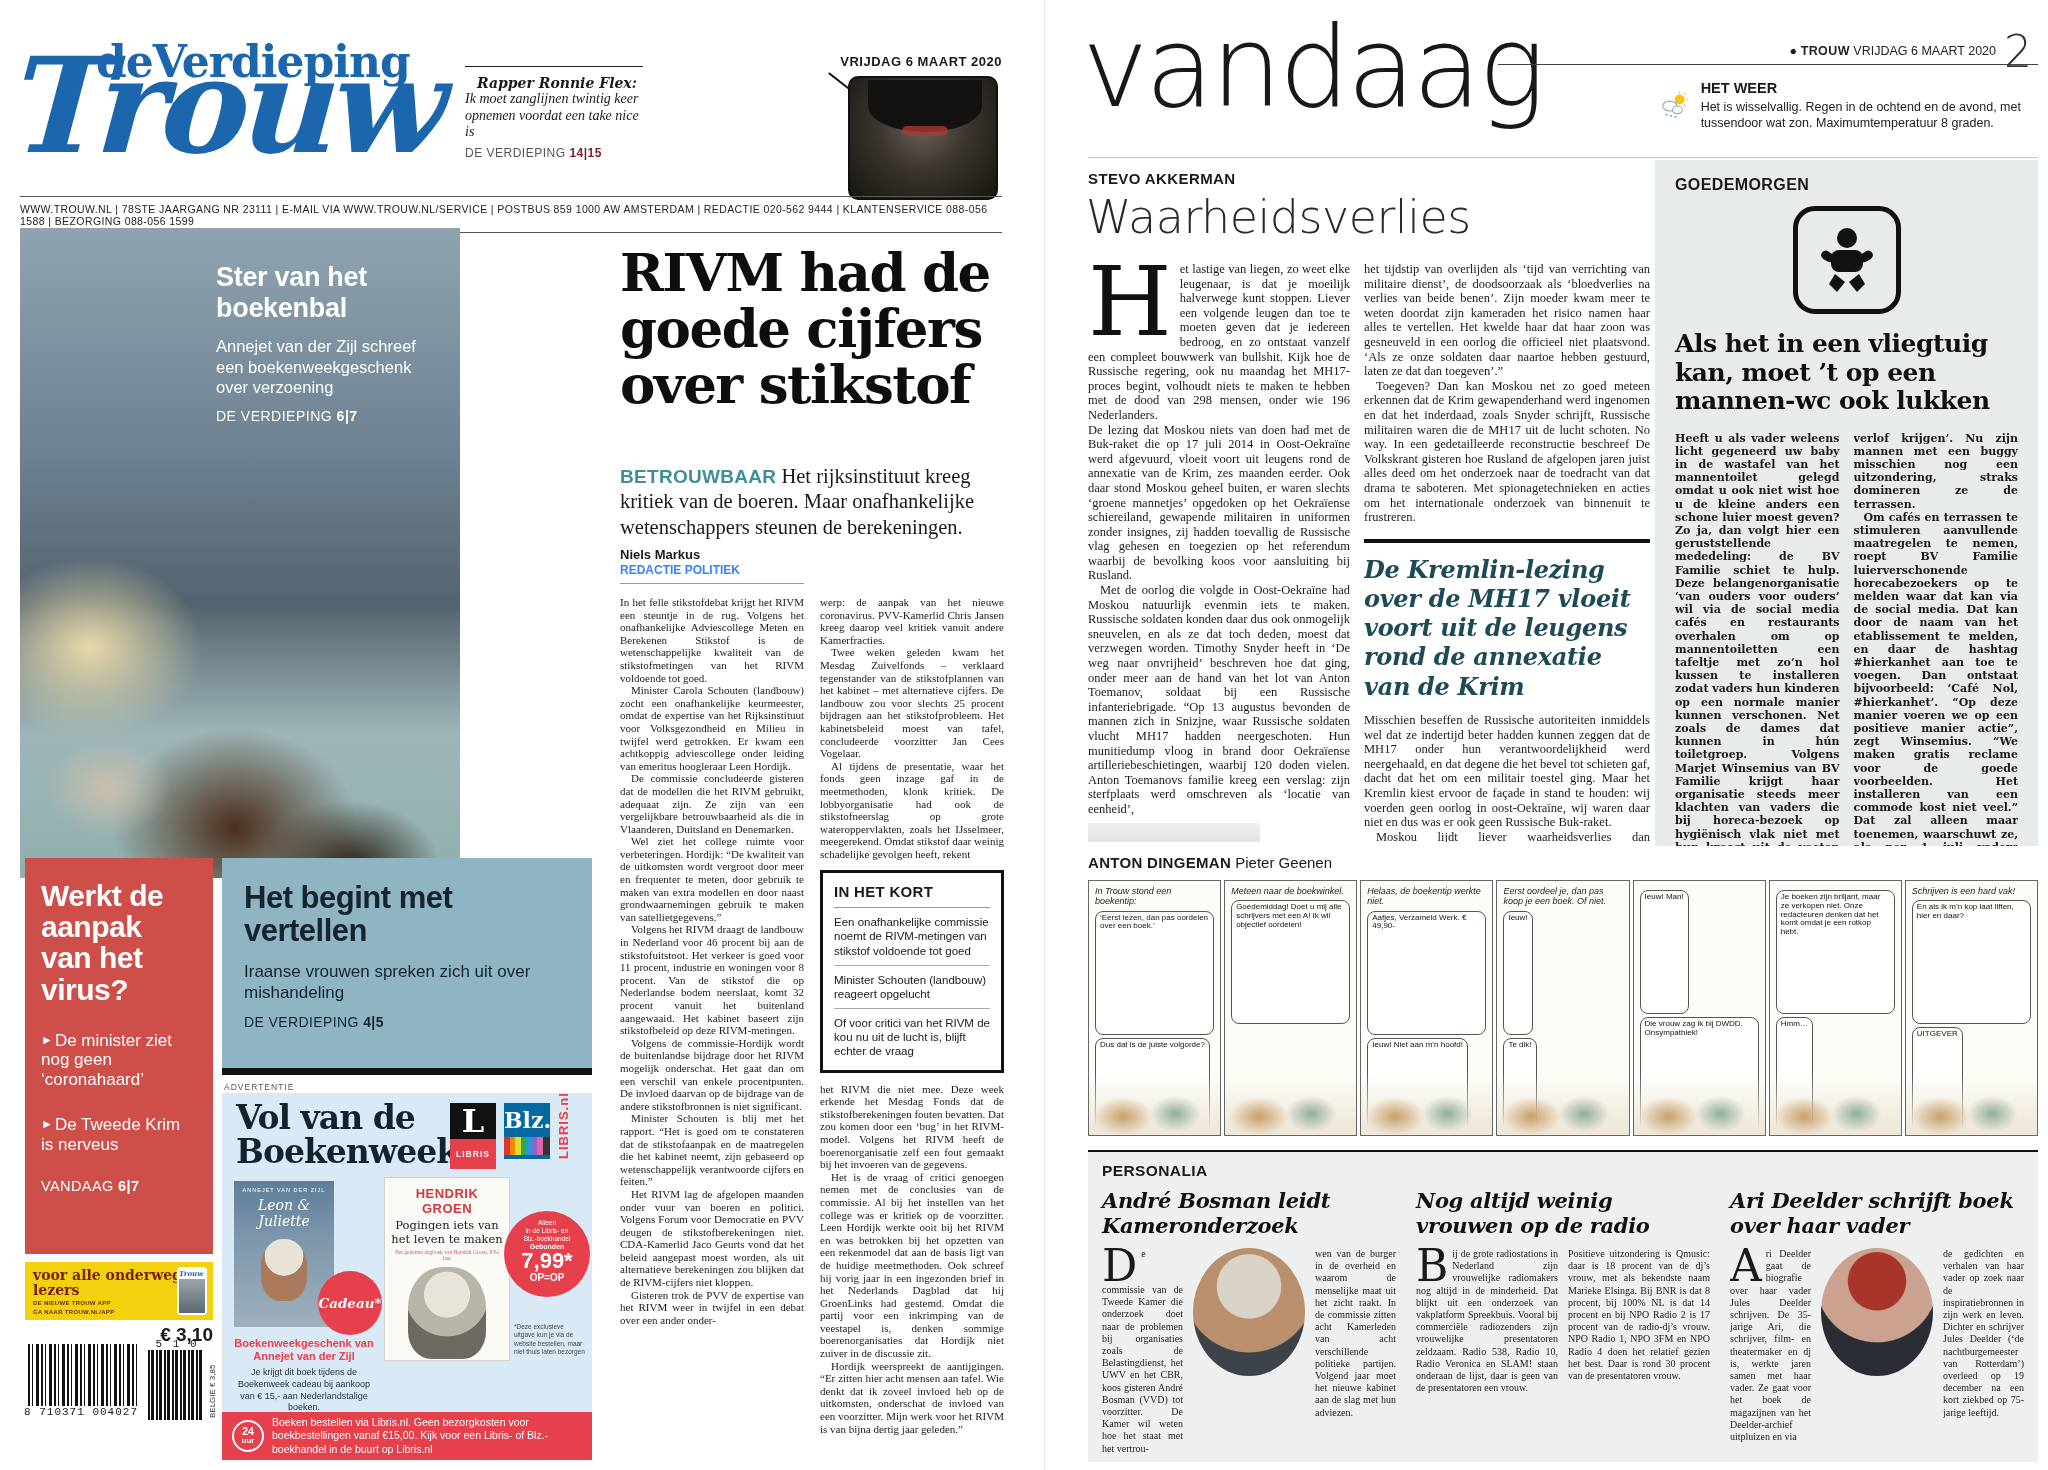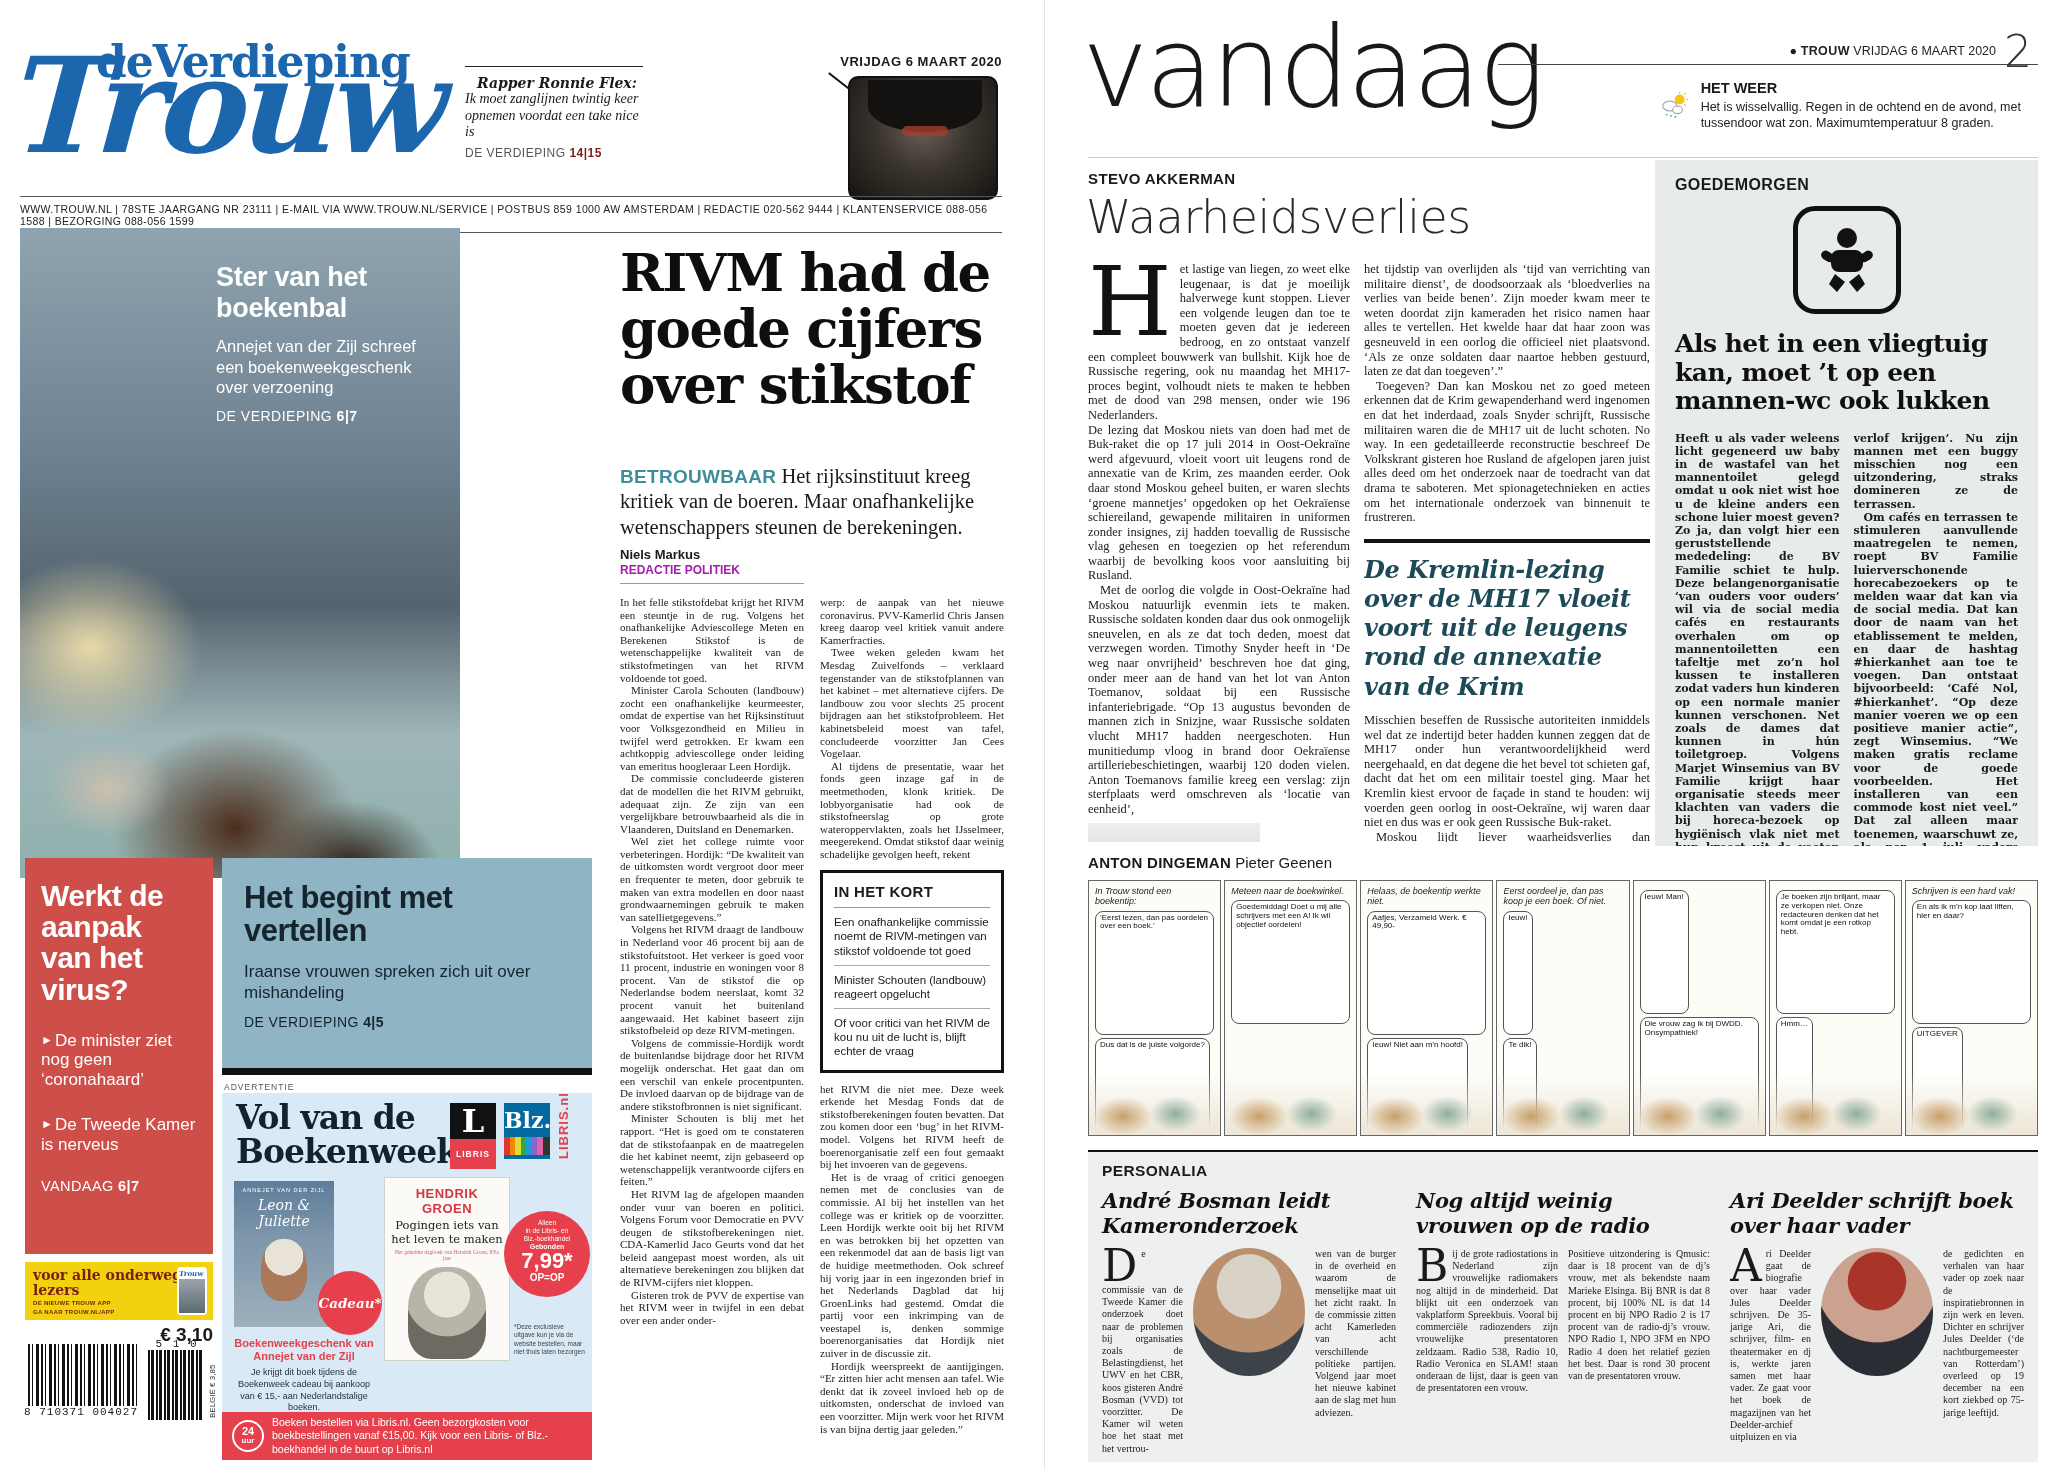--- a/index.html
+++ b/index.html
@@ -102,21 +102,21 @@
   .bc2 { left:148px; top:1338px; width:58px; text-align:center; font-family:"Liberation Mono", monospace; font-size:11px; letter-spacing:2px; }
   .bars2 { left:148px; top:1350px; width:56px; height:70px; background:repeating-linear-gradient(90deg,#111 0 2px,#fff 2px 3px,#111 3px 6px,#fff 6px 8px); }
   .belgie { left:208px; top:1418px; transform:rotate(-90deg); transform-origin:left top; font-family:"Liberation Sans", sans-serif; font-size:8px; color:#333; }
 
   
   .rivm-headline { left:620px; top:244px; width:390px; font-family:"DejaVu Serif", serif; font-weight:bold; font-size:53px; line-height:1.06; letter-spacing:-1.5px; color:#0e0e0e; }
   .rivm-stand { left:620px; top:464px; width:384px; font-size:20.5px; line-height:1.24; }
   .rivm-stand .lbl { font-family:"Liberation Sans", sans-serif; font-weight:bold; color:#3f8e9a; font-size:19px; letter-spacing:0.3px; }
   .rivm-by { left:620px; top:547px; width:184px; border-bottom:1px solid #999; padding-bottom:6px; font-family:"Liberation Sans", sans-serif; }
   .rivm-by .n { font-weight:bold; font-size:13px; }
-  .rivm-by .r { font-weight:bold; font-size:12px; color:#a21caf; margin-top:1px; }
+  .rivm-by .r { font-weight:bold; font-size:12px; color:#3b82f6; margin-top:1px; }
   .rivm-cols { left:620px; top:596px; width:384px; height:842px; display:flex; gap:16px; overflow:hidden; }
   .rcol { width:184px; height:100%; overflow:hidden; }
   .bodytext p { font-size:11px; line-height:12.6px; text-align:justify; }
   .bodytext p + p { text-indent:11px; }
   .kortbox { border:3px solid #111; padding:10px 11px 12px; margin:10px 0; background:#fff; }
   .kortbox h4 { font-family:"Liberation Sans", sans-serif; font-size:15px; letter-spacing:0.3px; border-bottom:1px solid #999; padding-bottom:7px; }
   .kortbox div[data-bind-list] p { font-family:"Liberation Sans", sans-serif; font-size:11.5px; line-height:1.22; padding:7px 0; border-bottom:1px solid #aaa; text-align:left; text-indent:0; }
   .kortbox div[data-bind-list] p:last-child { border-bottom:none; padding-bottom:0; }
 
   
@@ -212,21 +212,21 @@
       <div class="mp-title" data-bind="front_photo.title">Ster van het boekenbal</div>
       <div class="mp-sub" data-bind="front_photo.sub">Annejet van der Zijl schreef een boekenweekgeschenk over verzoening</div>
       <div class="mp-ref"><span data-bind="front_photo.ref">DE VERDIEPING</span> <b data-bind="front_photo.pages">6|7</b></div>
     </div>
   </div>
 
   <div class="abs redbox">
     <h2 data-bind="red_box.title">Werkt de aanpak van het virus?</h2>
     <div class="rb-items" data-bind-list="red_box.bullets">
         <p>De minister ziet nog geen ‘coronahaard’</p>
-        <p>De Tweede Kamer is nerveus</p>
+        <p>De Tweede Krim is nerveus</p>
       </div>
     <div class="rb-ref"><span data-bind="red_box.ref">VANDAAG</span> <b data-bind="red_box.pages">6|7</b></div>
   </div>
 
   <div class="abs bluebox">
     <h2 data-bind="blue_box.title">Het begint met vertellen</h2>
     <div class="bb-sub" data-bind="blue_box.sub">Iraanse vrouwen spreken zich uit over mishandeling</div>
     <div class="bb-ref"><span data-bind="blue_box.ref">DE VERDIEPING</span> <b data-bind="blue_box.pages">4|5</b></div>
   </div>
 

